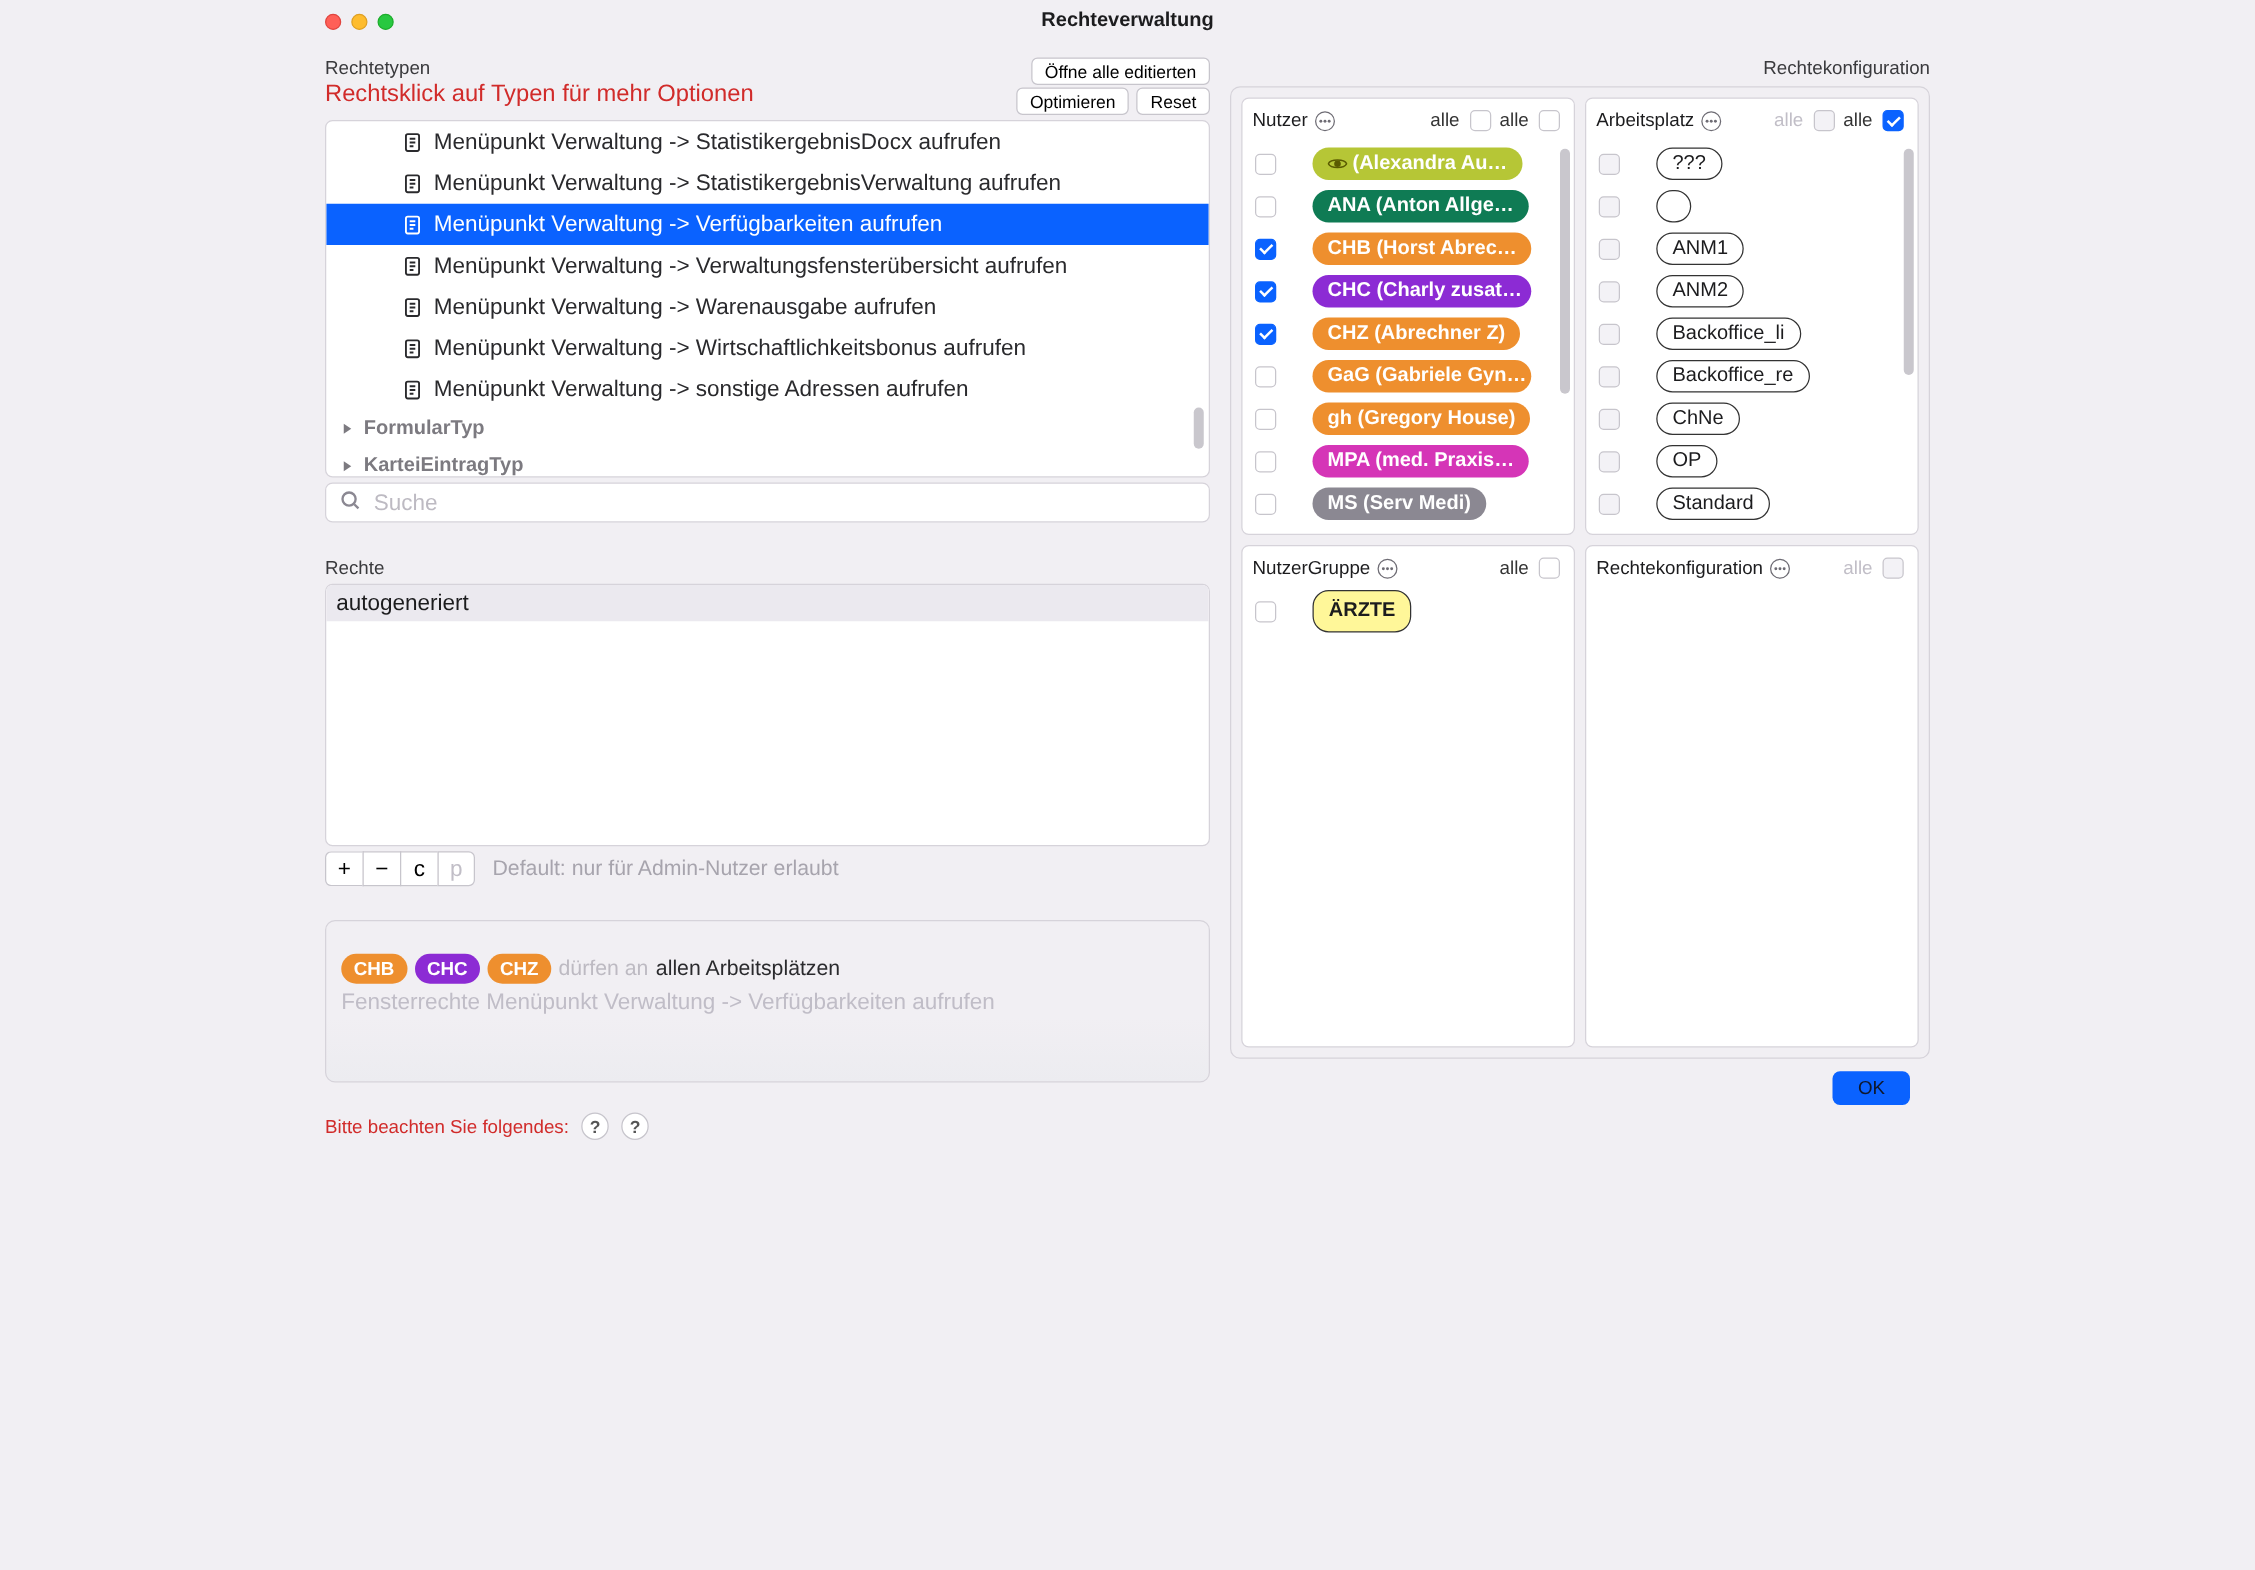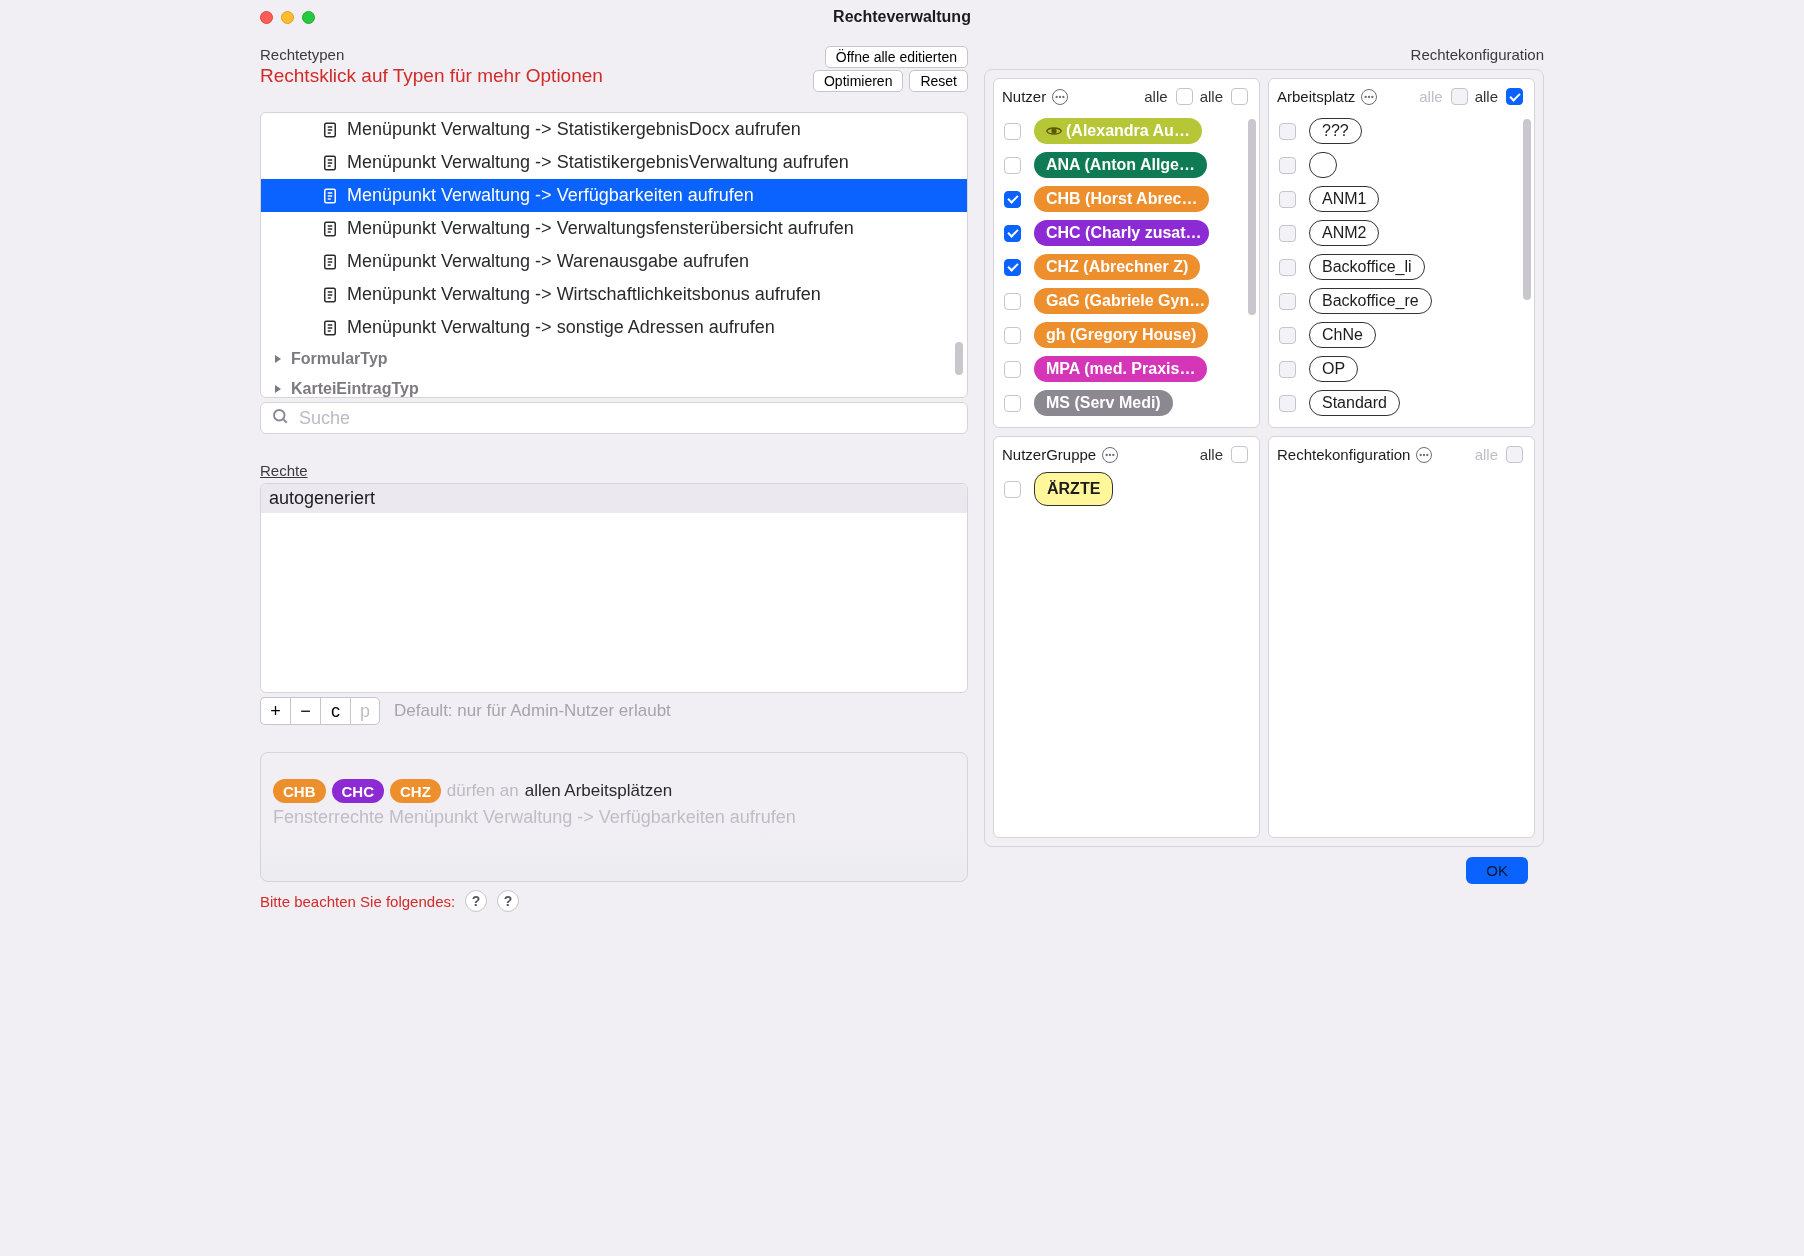--- a/index.html
+++ b/index.html
@@ -85,21 +85,21 @@
     border: 1px solid #c7c5cc;
     border-radius: 5px;
     padding: 1px 10px;
     font-size: 14px;
     height: 22px;
     display: inline-flex;
     align-items: center;
     cursor: pointer;
   }
   .tree {
-    margin-top: 20px;
+    margin-top: 4px;
     height: 286px;
     background: var(--panel);
     border: 1px solid var(--border);
     border-radius: 6px;
     position: relative;
     overflow: hidden;
   }
   .tree-inner { position: absolute; inset: 0; overflow: hidden; }
   .tree-item {
     display: flex;
@@ -147,21 +147,21 @@
     gap: 8px;
   }
   .searchbar input {
     border: none; outline: none; flex: 1; font-size: 18px; background: transparent; color: #2a2a2d;
   }
   .searchbar input::placeholder { color: #bdbac2; }
   .searchbar svg { width: 18px; height: 18px; color: #8b8892; }
 
   .section-gap { height: 20px; }
 
-  .rights-lbl { font-size: 15px; color: #3a3a3d; margin-top: 8px; text-decoration: underline; }
+  .rights-lbl { font-size: 15px; color: #3a3a3d; margin-top: 8px; }
   .rights-list {
     margin-top: 4px;
     height: 210px;
     background: var(--panel);
     border: 1px solid var(--border);
     border-radius: 6px;
     overflow: hidden;
   }
   .rights-row {
     padding: 4px 8px;
@@ -278,21 +278,21 @@
     transform: rotate(45deg);
   }
   .chk:disabled { background: #f3f2f6; }
   .box-list {
     flex: 1;
     overflow: hidden;
     position: relative;
     padding: 4px 6px 6px 6px;
   }
   .uitem {
-    display: flex; align-items: center; gap: 10px;
+    display: flex; align-items: center; gap: 26px;
     height: 34px;
   }
   .uchip {
     display: inline-flex; align-items: center; height: 26px; padding: 0 12px;
     border-radius: 13px; font-size: 16px; font-weight: 700; color: #fff;
     max-width: 175px; overflow: hidden; white-space: nowrap;
   }
   .wchip {
     display: inline-flex; align-items: center; height: 26px; padding: 0 12px;
     border-radius: 13px; font-size: 16px; color: #1c1c1e;

